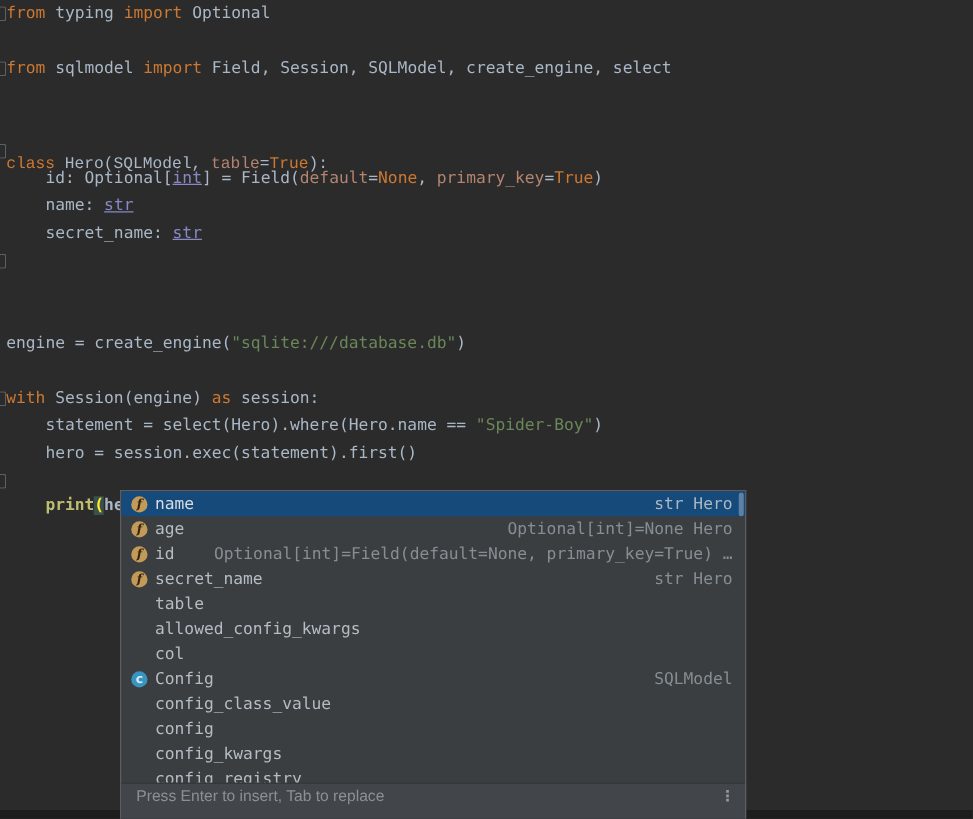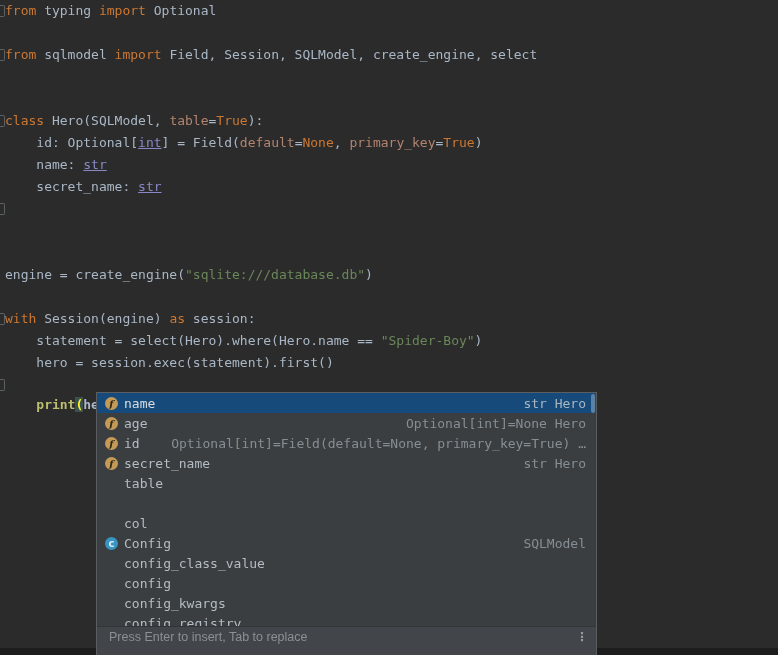--- a/index.html
+++ b/index.html
@@ -54,21 +54,21 @@
              font:12.5px "Liberation Sans",sans-serif;color:var(--footerText);}
   .pp-more{margin-left:auto;color:#9599a0;font:bold 12px "DejaVu Sans",sans-serif;cursor:pointer;}
 </style>
 </head>
 <body>
 
 <div class="screen">
   <div class="editor" id="editor">
       <pre class="code-line" style="top: 44px;"><span class="c-kw">from</span><span class="c-def"> sqlmodel </span><span class="c-kw">import</span><span class="c-def"> Field, Session, SQLModel, create_engine, select</span></pre>
       <pre class="code-line" style="top: 0px;"><span class="c-kw">from</span><span class="c-def"> typing </span><span class="c-kw">import</span><span class="c-def"> Optional</span></pre>
-      <pre class="code-line" style="top: 110px;"><span class="c-kw">class</span><span class="c-def"> Hero(SQLModel, </span><span class="c-par">table</span><span class="c-def">=</span><span class="c-kw">True</span><span class="c-def">):</span></pre>
+      <pre class="code-line" style="top: 120px; font-family: Liberation Mono, monospace;"><span class="c-kw">class</span><span class="c-def"> Hero(SQLModel, </span><span class="c-par">table</span><span class="c-def">=</span><span class="c-kw">True</span><span class="c-def">):</span></pre>
       <pre class="code-line" style="top: 132px;"><span class="c-def">    id: Optional[</span><span class="c-typ">int</span><span class="c-def">] = Field(</span><span class="c-par">default</span><span class="c-def">=</span><span class="c-kw">None</span><span class="c-def">, </span><span class="c-par">primary_key</span><span class="c-def">=</span><span class="c-kw">True</span><span class="c-def">)</span></pre>
       <pre class="code-line" style="top: 154px;"><span class="c-def">    name: </span><span class="c-typ">str</span></pre>
       <pre class="code-line" style="top: 176px;"><span class="c-def">    secret_name: </span><span class="c-typ">str</span></pre>
       <pre class="code-line" style="top: 264px;"><span class="c-def">engine = create_engine(</span><span class="c-str">"sqlite:///database.db"</span><span class="c-def">)</span></pre>
       <pre class="code-line" style="top: 308px;"><span class="c-kw">with</span><span class="c-def"> Session(engine) </span><span class="c-kw">as</span><span class="c-def"> session:</span></pre>
       <pre class="code-line" style="top: 330px;"><span class="c-def">    statement = select(Hero).where(Hero.name == </span><span class="c-str">"Spider-Boy"</span><span class="c-def">)</span></pre>
       <pre class="code-line" style="top: 352px;"><span class="c-def">    hero = session.exec(statement).first()</span></pre>
       <pre class="code-line" style="top: 394px; font-weight: bold;"><span class="c-def">    </span><span class="c-fn">print</span><span class="c-brace">(</span><span class="c-def">hero.</span><span class="caret"></span><span class="c-braceerr">)</span></pre>
       <div class="gmark" style="top: 5px;"></div>
       <div class="gmark" style="top: 49px;"></div>
@@ -101,20 +101,21 @@
           <span class="pp-icon icon-f">f</span>
           <span class="pp-label">secret_name</span>
           <span class="pp-hint">str Hero</span>
         </div>
         <div class="pp-row">
           <span class="pp-icon icon-none"></span>
           <span class="pp-label">table</span>
         </div>
         <div class="pp-row">
           <span class="pp-icon icon-none"></span>
+          <span class="pp-label">allowed_config_kwargs</span>
         </div>
         <div class="pp-row">
           <span class="pp-icon icon-none"></span>
           <span class="pp-label">col</span>
         </div>
         <div class="pp-row">
           <span class="pp-icon icon-c">c</span>
           <span class="pp-label">Config</span>
           <span class="pp-hint">SQLModel</span>
         </div>

